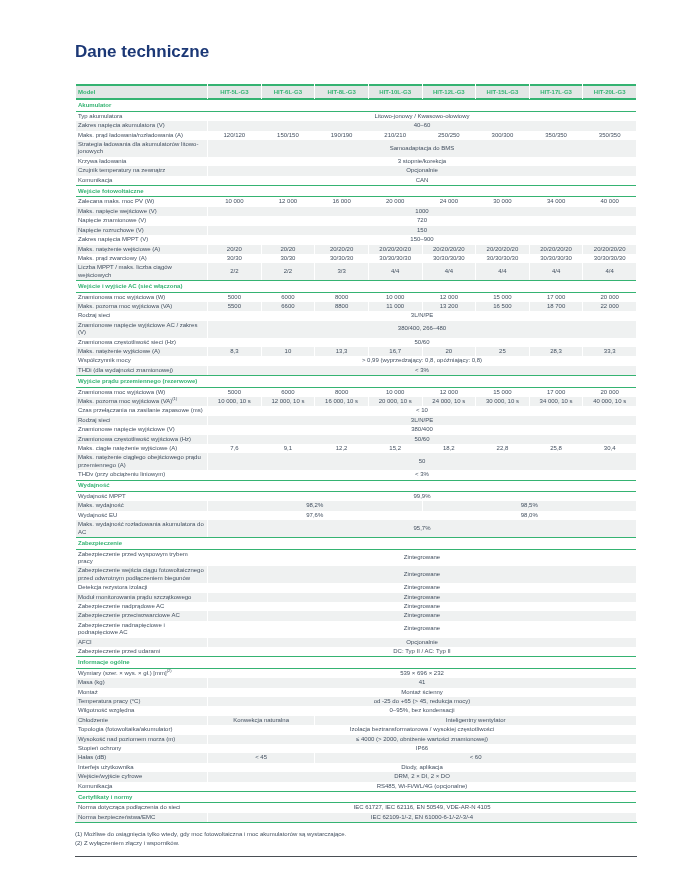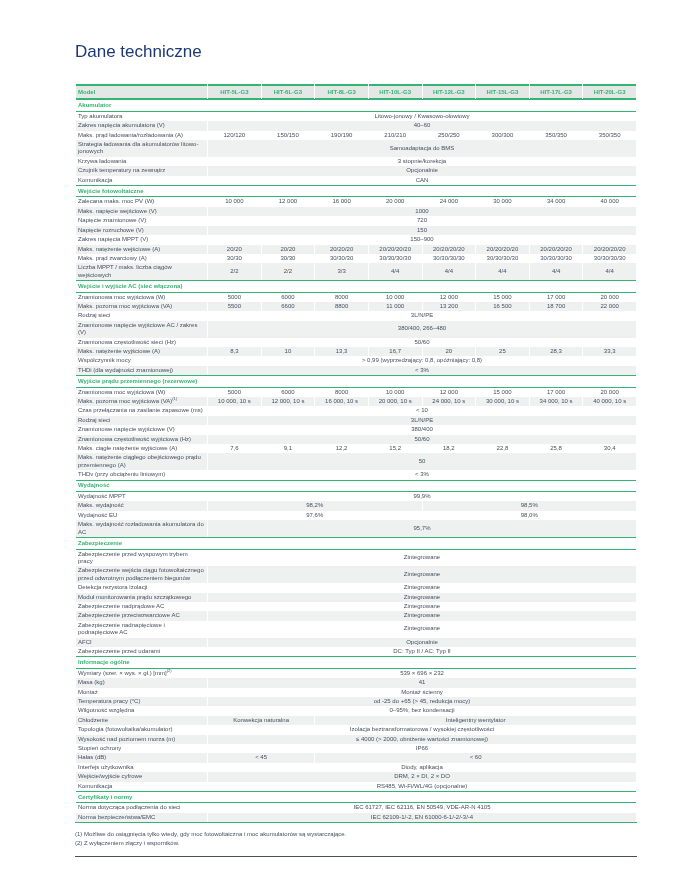--- a/index.html
+++ b/index.html
@@ -1,21 +1,21 @@
 <!DOCTYPE html>
 <html><head>
 <meta charset="utf-8">
 <style>
   html,body{margin:0;padding:0;background:#ffffff;}
   .page{
     width:700px;height:869px;position:relative;overflow:hidden;background:#fff;
     font-family:"Liberation Sans",sans-serif;color:#424f5f;
   }
   .content{position:absolute;left:75px;top:42px;width:562px;}
-  .doc-title{font-size:17px;font-weight:normal;color:#1c3876;margin:0 0 22px 0;}
+  .doc-title{font-size:17px;font-weight:bold;color:#1c3876;margin:0 0 22px 0;}
   table.spec{
     width:100%;table-layout:fixed;border-collapse:separate;border-spacing:1px 0;
     font-size:6px;border-bottom:1.5px solid #35b372;
   }
   col.c-label{width:131px;}
   td{padding:1px 1px;line-height:7.4px;vertical-align:middle;}
   td.label{text-align:left;padding-left:2px;padding-right:3px;}
   td.val{text-align:center;white-space:nowrap;overflow:hidden;}
   tr.model-row td{
     background:#e3e7e6;color:#35b372;font-weight:bold;

